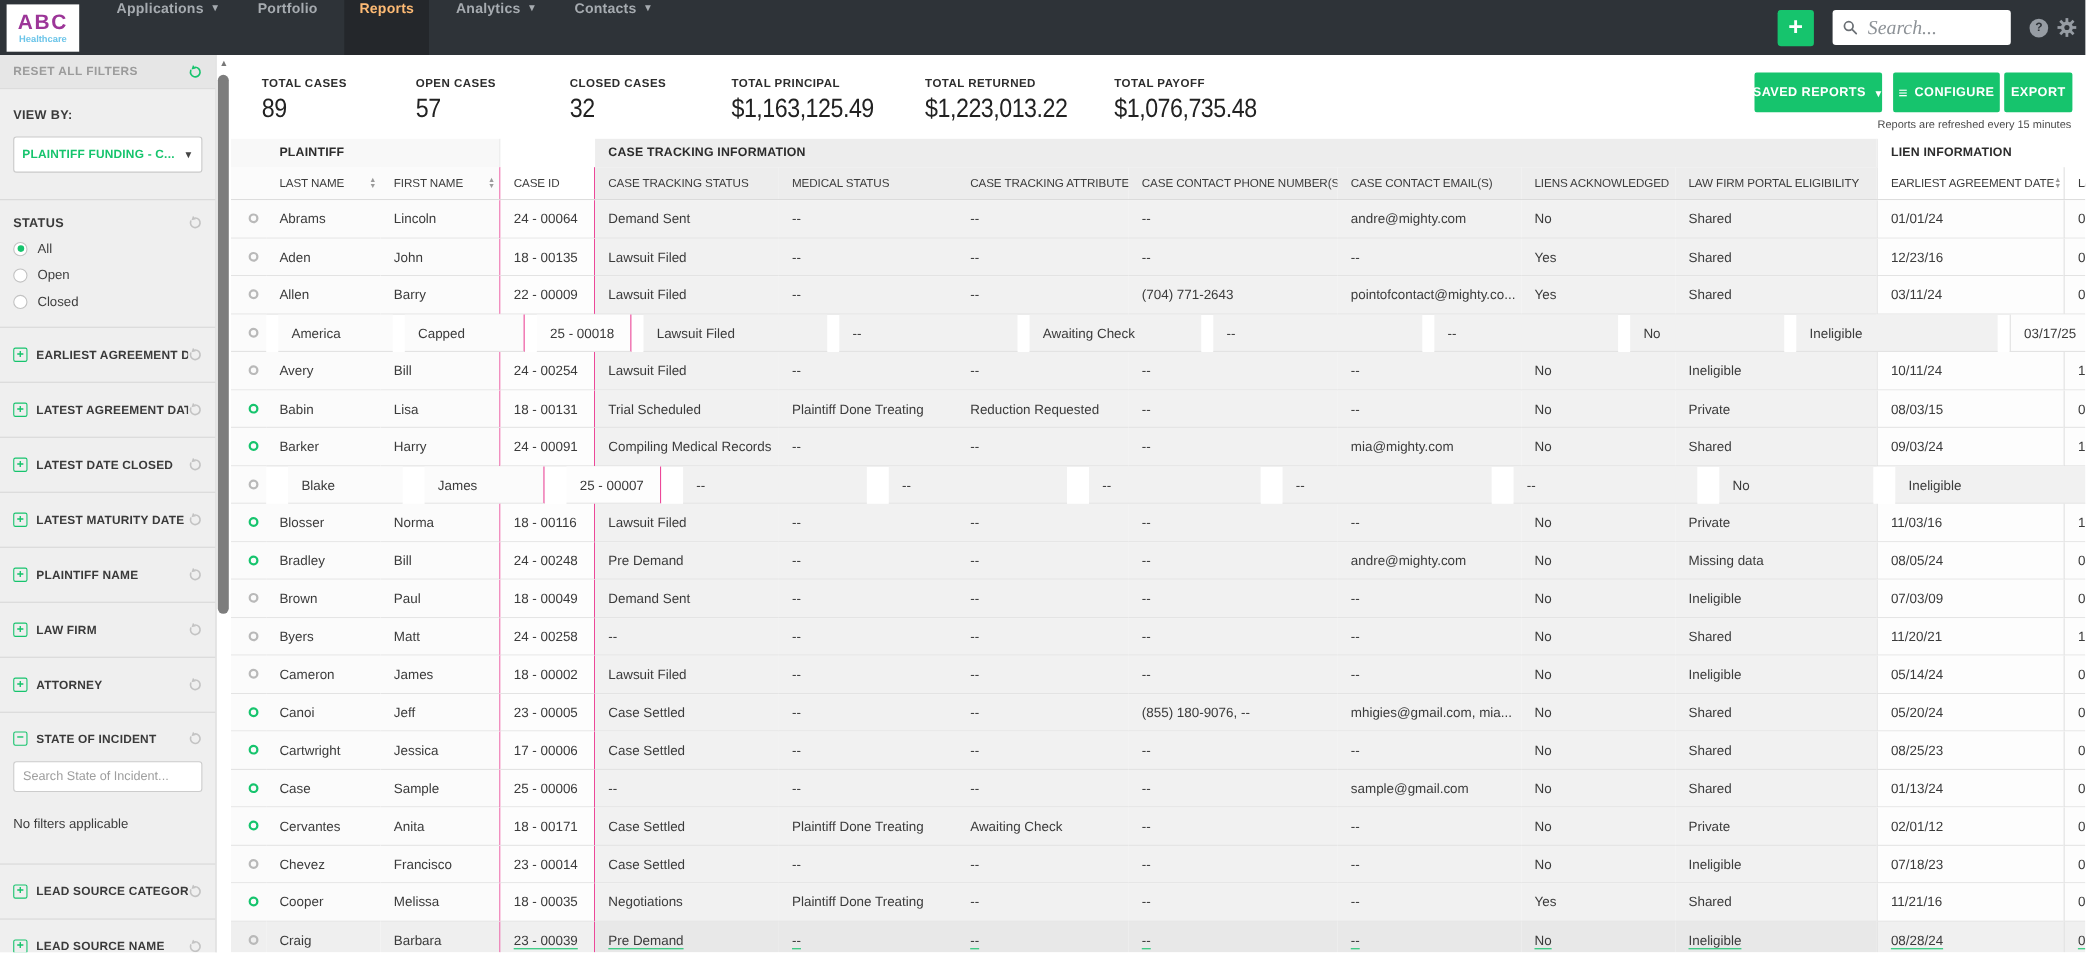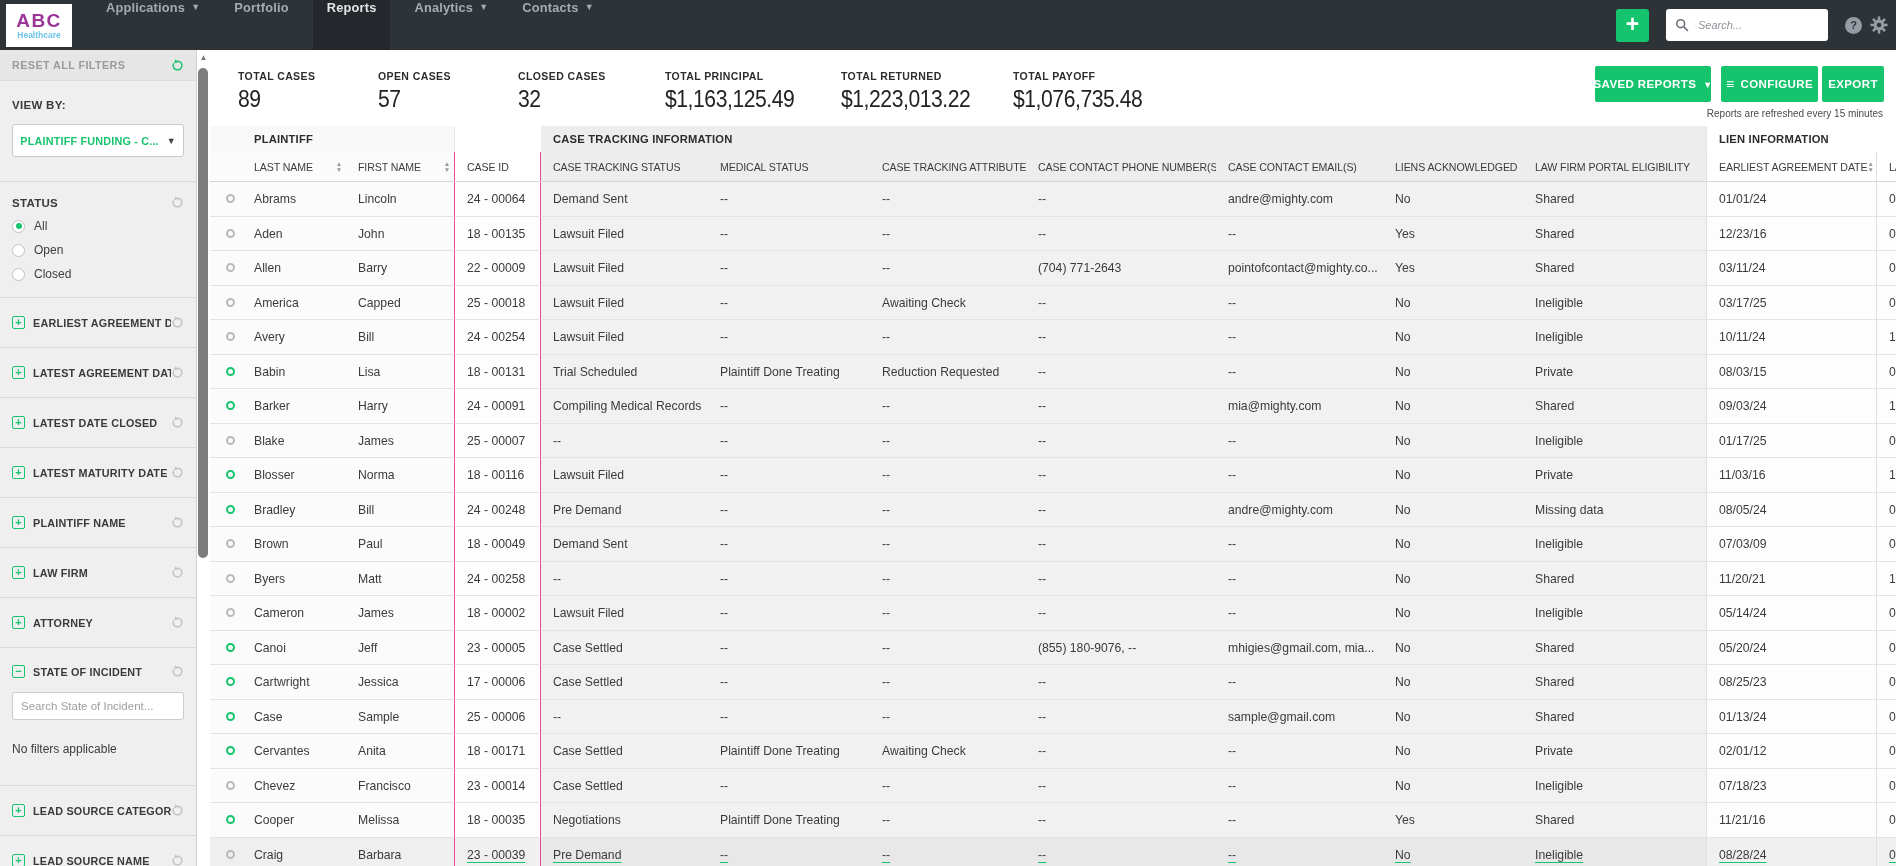--- a/index.html
+++ b/index.html
@@ -8,28 +8,28 @@
 
   
   .nav{position:absolute;left:0;top:0;right:0;height:50px;background:#2e3338}
   .logo{position:absolute;left:6px;top:4px;width:66px;height:43px;background:#fff;
         display:flex;flex-direction:column;align-items:center;justify-content:center;cursor:pointer}
   .logo-abc{font-size:19px;font-weight:bold;color:#9c3598;letter-spacing:1.5px;line-height:19px}
   .logo-hc{font-size:8.5px;font-weight:bold;color:#6cc5e9;line-height:10px}
   .nav-items{position:absolute;left:96px;top:0;height:50px;display:flex}
   .nav-item{height:50px;display:flex;padding:0 10px;margin-right:14px;
             color:#a6abb0;font-weight:bold;font-size:12.8px;letter-spacing:.2px;cursor:pointer;white-space:nowrap}
-  .nav-item.active{background:#24272b;color:#e5e5e5;padding:0 14px}
+  .nav-item.active{background:#24272b;color:#fdba74;padding:0 14px}
   .nav-caret{font-size:9px;margin-left:6px;padding-top:2px}
   .plus-btn{position:absolute;left:1616px;top:9px;width:33px;height:33px;background:#16c46d;border-radius:3px;
             color:#fff;font-size:23px;line-height:31px;text-align:center;cursor:pointer;font-weight:bold}
   .searchbox{position:absolute;left:1666px;top:9px;width:162px;height:32px;background:#fff;border-radius:3px;
              display:flex;align-items:center;padding:0 9px;box-sizing:border-box}
-  .searchbox input{border:none;outline:none;flex:1;min-width:0;font-style:italic;font-size:11px;color:#444;
-                   margin-left:7px;background:transparent;font-family:Liberation Sans, sans-serif}
+  .searchbox input{border:none;outline:none;flex:1;min-width:0;font-style:italic;font-size:18px;color:#444;
+                   margin-left:7px;background:transparent;font-family:Liberation Serif, serif}
   .searchbox input::placeholder{color:#8d9297}
   .help-icon{position:absolute;left:1845px;top:17px;width:17px;height:17px;border-radius:50%;background:#969ca3;
              color:#2e3338;font-weight:bold;font-size:11px;text-align:center;line-height:17px;cursor:pointer}
   .gear-icon{position:absolute;left:1870px;top:16px;width:18px;height:18px;cursor:pointer}
 
   
   .sidebar{position:absolute;left:0;top:50px;width:197px;bottom:0;background:#efefef;
            border-right:1px solid #d2d2d2;overflow:hidden;box-sizing:border-box}
   .reset-bar{height:30px;background:#e6e6e6;border-bottom:1px solid #dcdcdc;display:flex;align-items:center;
              justify-content:space-between;padding:0 12px;cursor:pointer}
@@ -461,21 +461,21 @@
           <div class="cell bg-t">Lawsuit Filed</div>
           <div class="cell bg-t">--</div>
           <div class="cell bg-t">--</div>
           <div class="cell bg-t">(704) 771-2643</div>
           <div class="cell bg-t">pointofcontact@mighty.co...</div>
           <div class="cell bg-t">Yes</div>
           <div class="cell bg-t">Shared</div>
           <div class="cell bg-l bL">03/11/24</div>
           <div class="cell bg-l bL">09</div>
         </div>
-        <div class="trow" style="grid-template-columns: 32px 104px 109px 86px 167px 162px 156px 190px 167px 140px 183px 170px 20px;">
+        <div class="trow" style="grid-template-columns: 32px 104px 109px 86px 167px 162px 156px 190px 167px 140px 183px 170px 20px; gap: 11px;">
           <div class="ind bg-p">
             <div class="dot"></div>
           </div>
           <div class="cell bg-p">America</div>
           <div class="cell bg-p bR">Capped</div>
           <div class="cell bg-n bR">25 - 00018</div>
           <div class="cell bg-t">Lawsuit Filed</div>
           <div class="cell bg-t">--</div>
           <div class="cell bg-t">Awaiting Check</div>
           <div class="cell bg-t">--</div>
@@ -529,21 +529,21 @@
           <div class="cell bg-t">Compiling Medical Records</div>
           <div class="cell bg-t">--</div>
           <div class="cell bg-t">--</div>
           <div class="cell bg-t">--</div>
           <div class="cell bg-t">mia@mighty.com</div>
           <div class="cell bg-t">No</div>
           <div class="cell bg-t">Shared</div>
           <div class="cell bg-l bL">09/03/24</div>
           <div class="cell bg-l bL">10</div>
         </div>
-        <div class="trow" style="grid-template-columns: 32px 104px 109px 86px 167px 162px 156px 190px 167px 140px 183px 170px 20px;">
+        <div class="trow" style="grid-template-columns: 32px 104px 109px 86px 167px 162px 156px 190px 167px 140px 183px 170px 20px; gap: 20px;">
           <div class="ind bg-p">
             <div class="dot"></div>
           </div>
           <div class="cell bg-p">Blake</div>
           <div class="cell bg-p bR">James</div>
           <div class="cell bg-n bR">25 - 00007</div>
           <div class="cell bg-t">--</div>
           <div class="cell bg-t">--</div>
           <div class="cell bg-t">--</div>
           <div class="cell bg-t">--</div>

